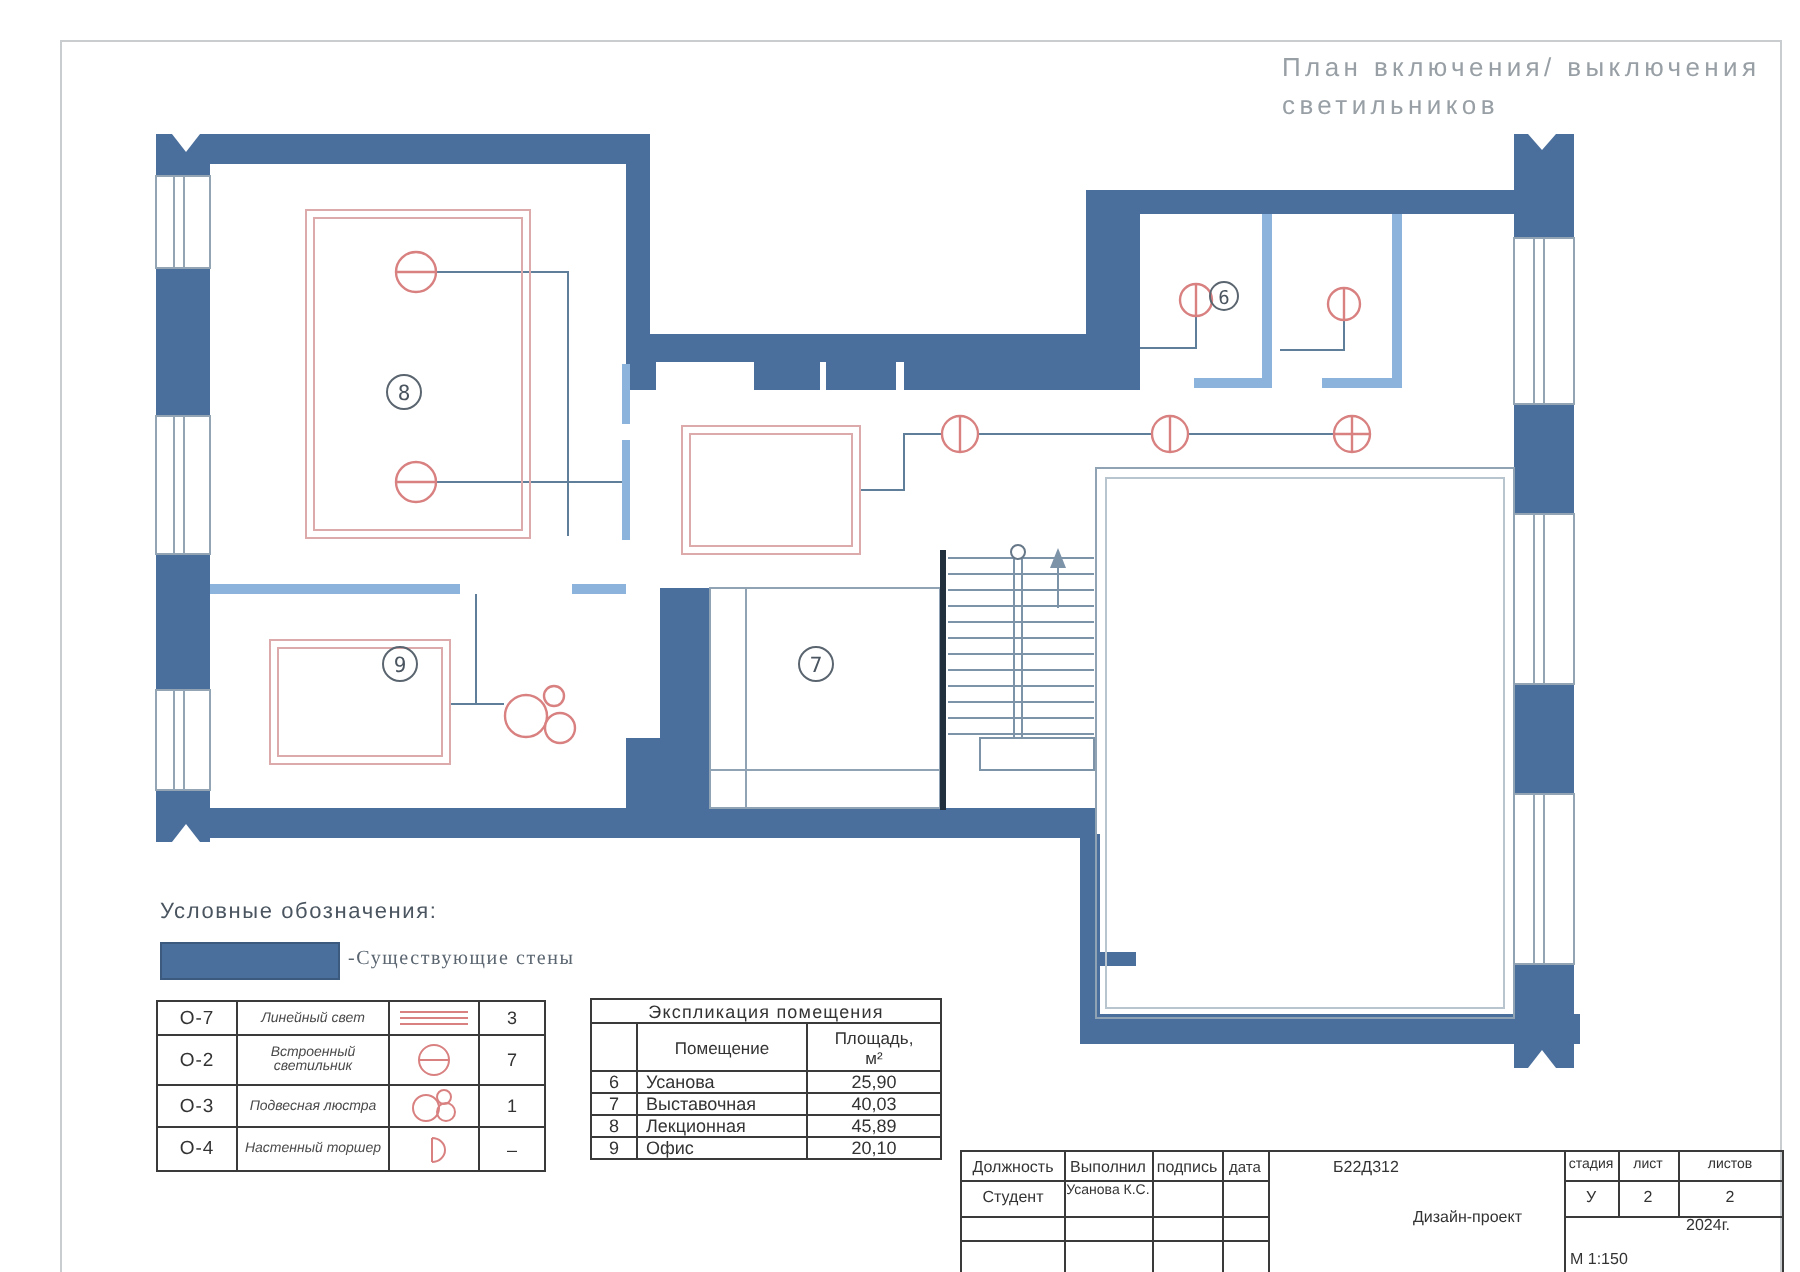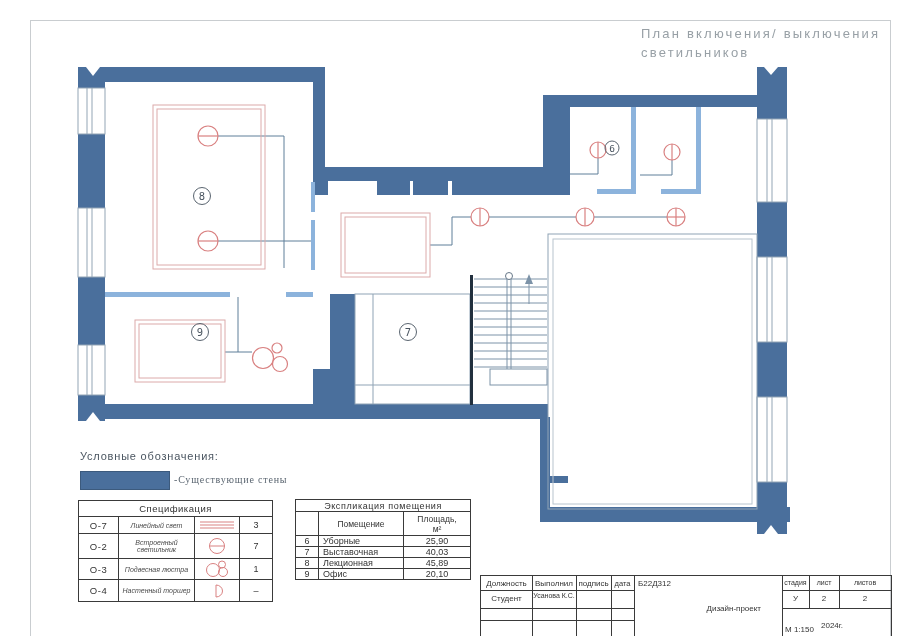--- a/index.html
+++ b/index.html
@@ -218,23 +218,20 @@
   <div class="legend-label">-Существующие стены</div>
 
   <table class="spec-table">
     <colgroup>
         <col style="width:40px">
         <col style="width:76px">
         <col style="width:45px">
         <col style="width:33px">
       </colgroup>
     <tbody>
-        <tr>
-          <td class="cap" colspan="4">Спецификация</td>
-        </tr>
     <tr style="height:17px">
       <td class="mark">О-7</td>
       <td class="desc">Линейный свет</td>
       <td class="sym-cell">
             <svg width="40" height="12" stroke="#d98181">
               <line x1="3" y1="3" x2="37" y2="3"></line>
               <line x1="3" y1="6" x2="37" y2="6"></line>
               <line x1="3" y1="9" x2="37" y2="9"></line>
             </svg>
           </td>
@@ -287,21 +284,21 @@
           <td class="cap" colspan="3">Экспликация помещения</td>
         </tr>
     <tr class="hdr">
       <td></td>
       <td>Помещение</td>
       <td class="prewrap">Площадь,
 м²</td>
     </tr>
     <tr class="row">
       <td>6</td>
-      <td class="name">Уборные</td>
+      <td class="name">Усанова</td>
       <td>25,90</td>
     </tr>
     <tr class="row">
       <td>7</td>
       <td class="name">Выставочная</td>
       <td>40,03</td>
     </tr>
     <tr class="row">
       <td>8</td>
       <td class="name">Лекционная</td>
@@ -325,26 +322,26 @@
     <div class="vl" style="left:358px;top:0;height:32px"></div>
     <div class="hl" style="left:0;top:14px;width:153px"></div>
     <div class="hl" style="left:301px;top:14px;width:109px"></div>
     <div class="hl" style="left:0;top:32px;width:153px"></div>
     <div class="hl" style="left:301px;top:32px;width:109px"></div>
     <div class="hl" style="left:0;top:44px;width:153px"></div>
     <div class="cell" style="left:0;top:3px;width:51px">Должность</div>
     <div class="cell" style="left:51px;top:3px;width:44px">Выполнил</div>
     <div class="cell" style="left:95px;top:3px;width:35px">подпись</div>
     <div class="cell" style="left:130px;top:3px;width:23px;font-size:7.5px">дата</div>
-    <div class="cell" style="left:157px;top:3px;width:90px;text-align:left">Б22Д312</div>
+    <div class="cell" style="left:157px;top:3px;width:90px;text-align:center">Б22Д312</div>
     <div class="cell" style="left:301px;top:3px;width:27px;font-size:7px">стадия</div>
     <div class="cell" style="left:328px;top:3px;width:30px;font-size:7px">лист</div>
     <div class="cell" style="left:358px;top:3px;width:52px;font-size:7px">листов</div>
     <div class="cell" style="left:0;top:18px;width:51px">Студент</div>
     <div class="cell" style="left:51px;top:16px;width:44px;font-size:7px;line-height:7px">Усанова К.С.</div>
     <div class="cell" style="left:160px;top:28px;width:120px;text-align:right">Дизайн-проект</div>
     <div class="cell" style="left:301px;top:18px;width:27px">У</div>
     <div class="cell" style="left:328px;top:18px;width:30px">2</div>
     <div class="cell" style="left:358px;top:18px;width:52px">2</div>
-    <div class="cell" style="left:340px;top:45px;width:66px;text-align:left">2024г.</div>
+    <div class="cell" style="left:340px;top:32px;width:66px;text-align:center">2024г.</div>
     <div class="cell" style="left:304px;top:49px;width:60px;text-align:left">М 1:150</div>
   </div>
 </div>
 
 </body></html>

